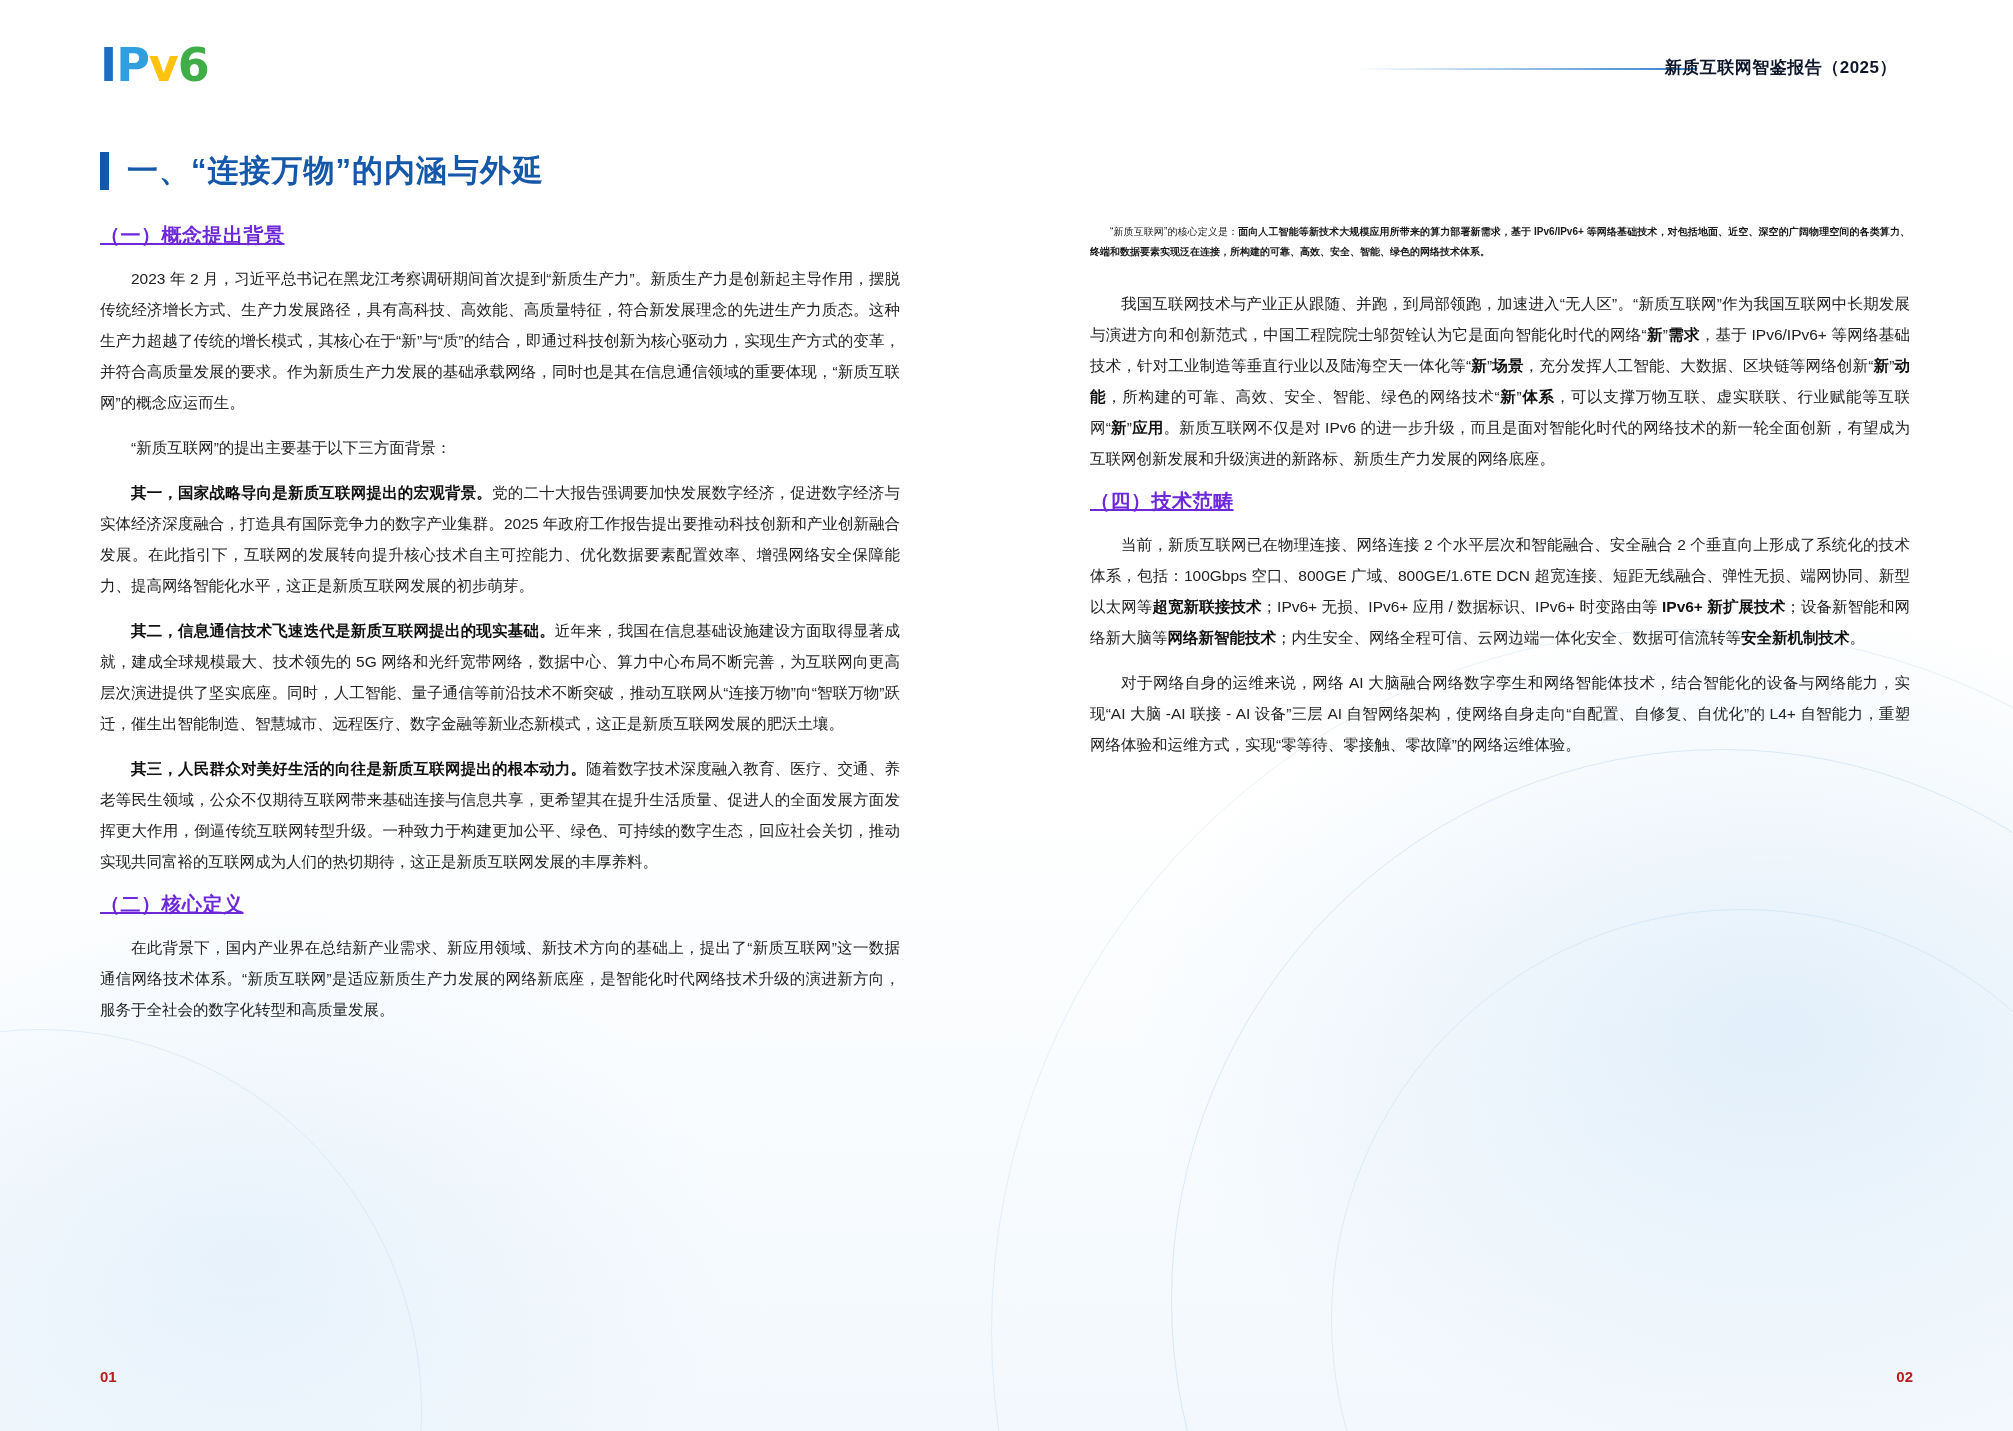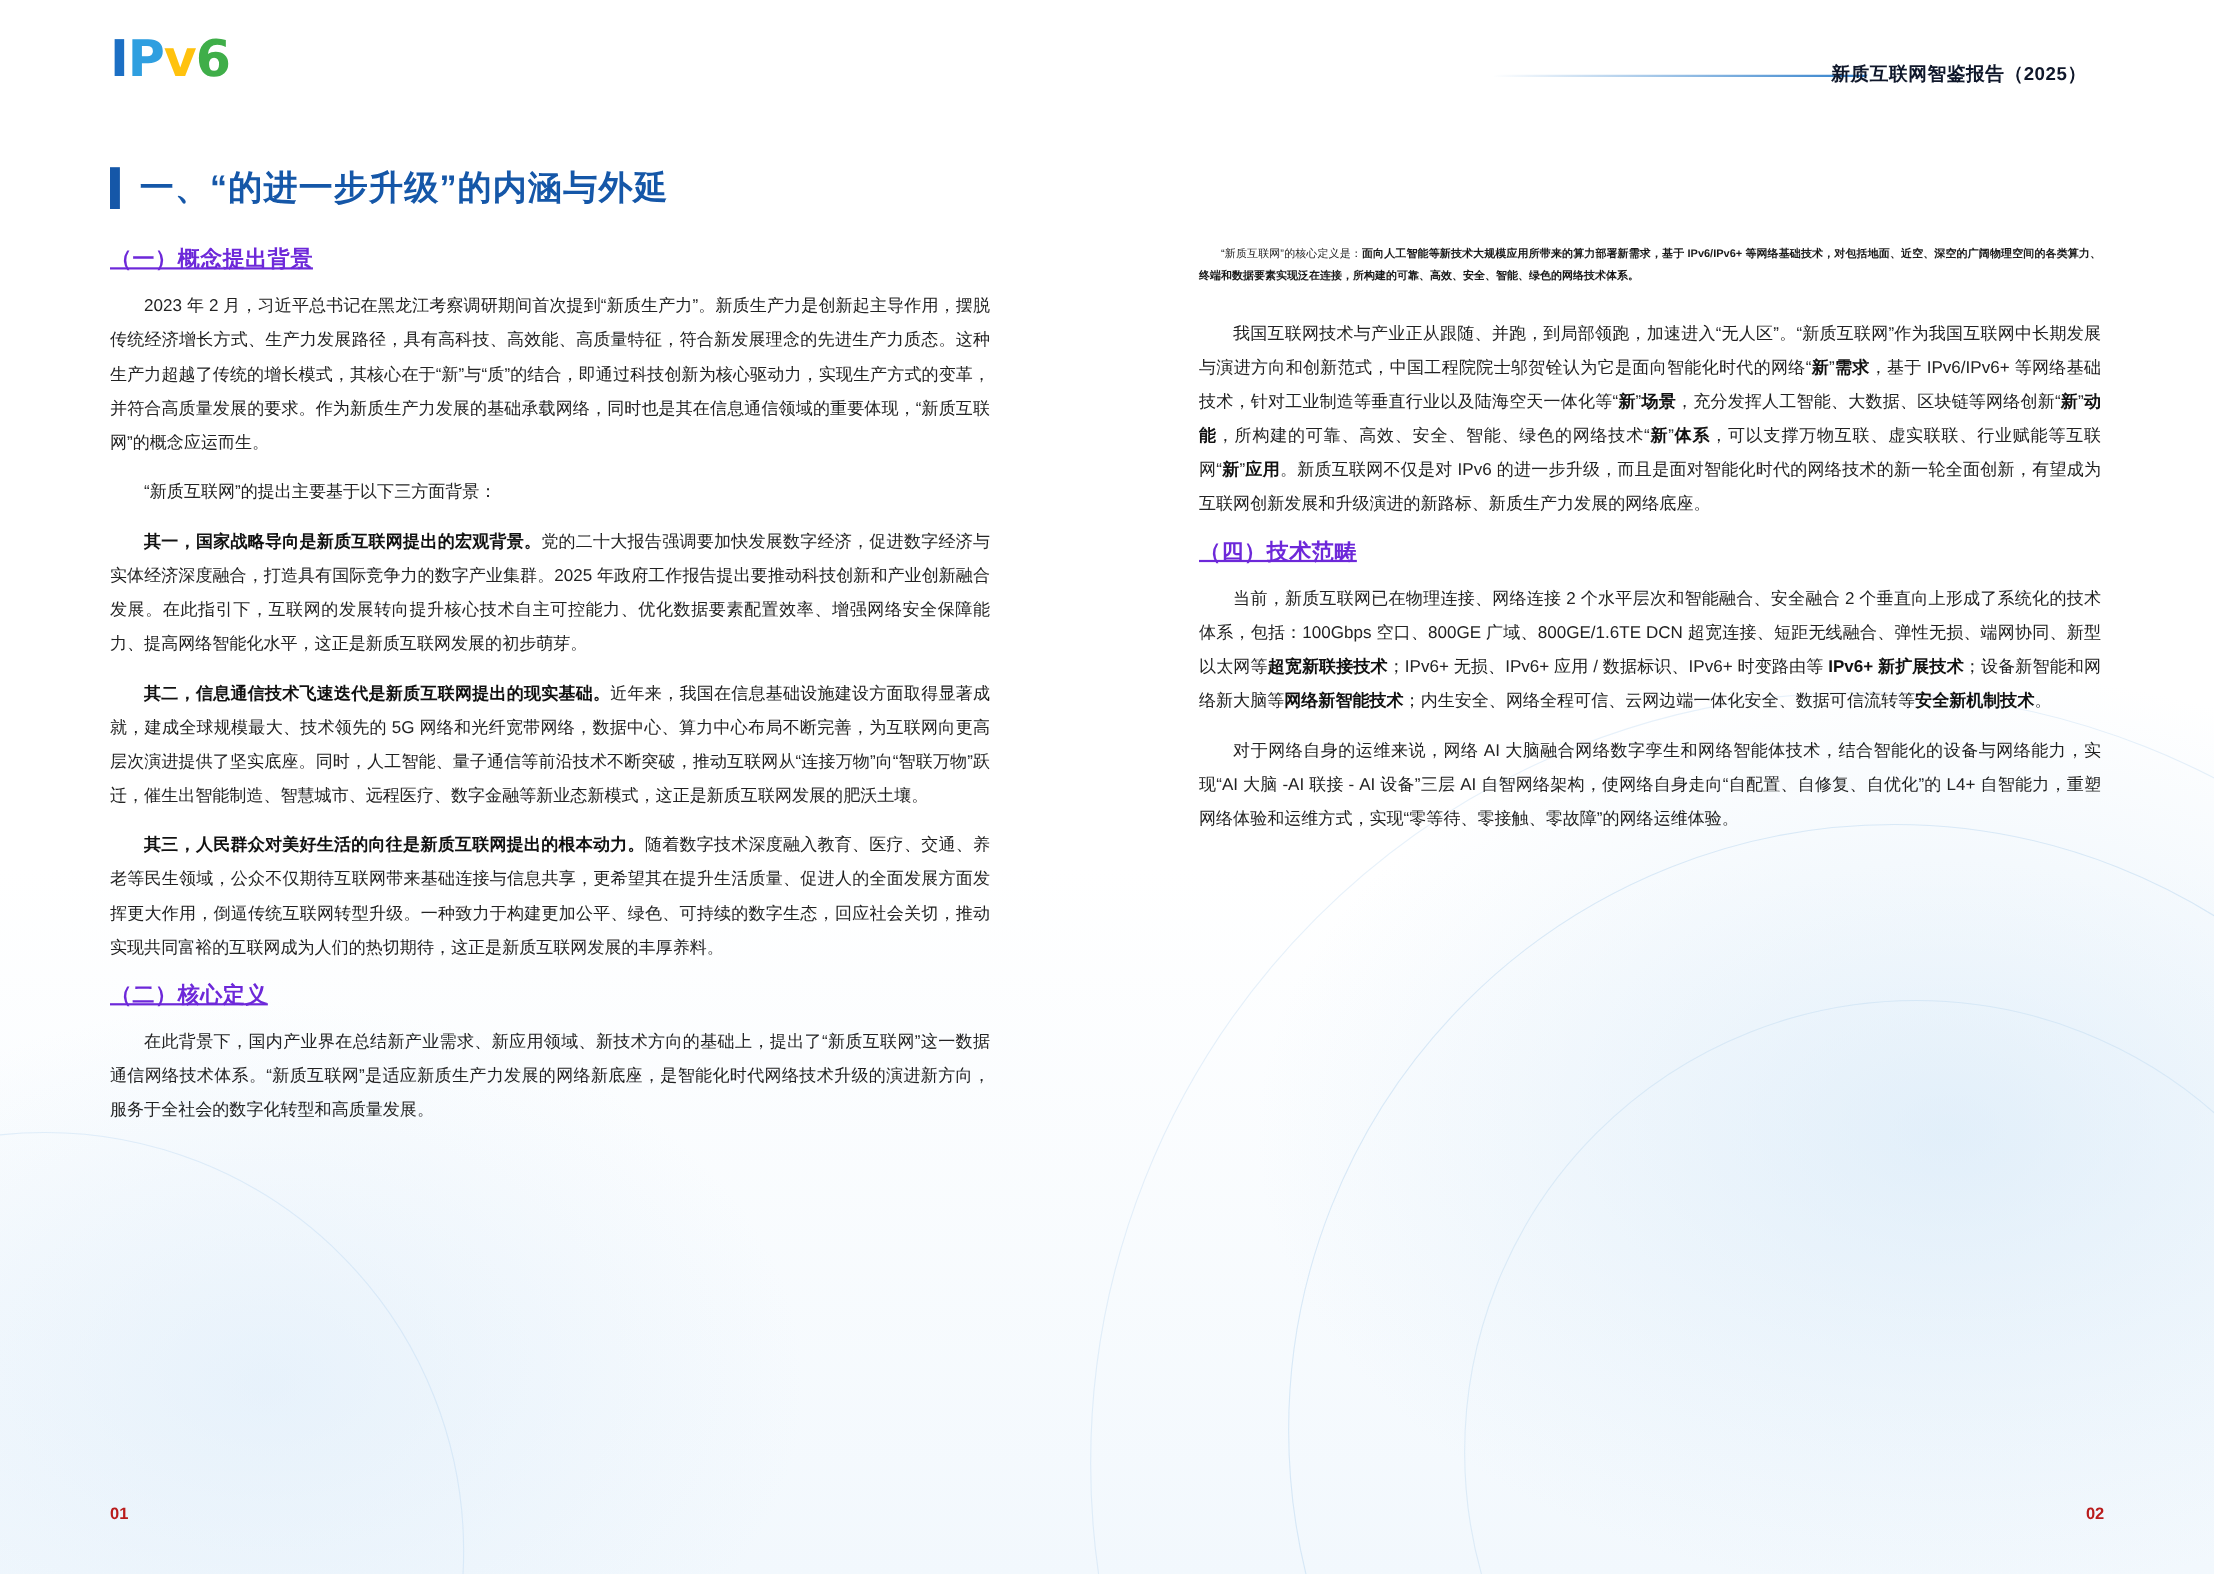--- a/index.html
+++ b/index.html
@@ -36,21 +36,21 @@
 
   
   .header {
     position: absolute;
     top: 0; left: 0; right: 0;
     height: 112px;
   }
   .logo {
     position: absolute;
     left: 100px;
-    top: 26px;
+    top: 38px;
     font-size: 46px;
     font-weight: bold;
     letter-spacing: -1px;
     font-family: "DejaVu Sans", sans-serif;
   }
   .logo .l-i { color: #1c6fc4; }
   .logo .l-p { color: #2f9fe0; }
   .logo .l-v { color: #ffc20e; }
   .logo .l-6 { color: #3fae49; }
 
@@ -158,21 +158,21 @@
 <div class="header">
   <div class="logo">
     <span class="l-i">I</span><span class="l-p">P</span><span class="l-v">v</span><span class="l-6">6</span>
   </div>
   <div class="header-rule"></div>
   <div class="header-title">新质互联网智鉴报告（2025）</div>
 </div>
 
 <div class="chapter">
   <div class="chapter-bar"></div>
-  <div class="chapter-title">一、“的进一步升级”的内涵与外延</div>
+  <div class="chapter-title">一、“连接万物”的内涵与外延</div>
 </div>
 
 <div class="col col-left">
   <h2 class="sec">（一）概念提出背景</h2>
   <p class="body">2023 年 2 月，习近平总书记在黑龙江考察调研期间首次提到“新质生产力”。新质生产力是创新起主导作用，摆脱传统经济增长方式、生产力发展路径，具有高科技、高效能、高质量特征，符合新发展理念的先进生产力质态。这种生产力超越了传统的增长模式，其核心在于“新”与“质”的结合，即通过科技创新为核心驱动力，实现生产方式的变革，并符合高质量发展的要求。作为新质生产力发展的基础承载网络，同时也是其在信息通信领域的重要体现，“新质互联网”的概念应运而生。</p>
   <p class="body">“新质互联网”的提出主要基于以下三方面背景：</p>
   <p class="body"><b>其一，国家战略导向是新质互联网提出的宏观背景。</b>党的二十大报告强调要加快发展数字经济，促进数字经济与实体经济深度融合，打造具有国际竞争力的数字产业集群。2025 年政府工作报告提出要推动科技创新和产业创新融合发展。在此指引下，互联网的发展转向提升核心技术自主可控能力、优化数据要素配置效率、增强网络安全保障能力、提高网络智能化水平，这正是新质互联网发展的初步萌芽。</p>
   <p class="body"><b>其二，信息通信技术飞速迭代是新质互联网提出的现实基础。</b>近年来，我国在信息基础设施建设方面取得显著成就，建成全球规模最大、技术领先的 5G 网络和光纤宽带网络，数据中心、算力中心布局不断完善，为互联网向更高层次演进提供了坚实底座。同时，人工智能、量子通信等前沿技术不断突破，推动互联网从“连接万物”向“智联万物”跃迁，催生出智能制造、智慧城市、远程医疗、数字金融等新业态新模式，这正是新质互联网发展的肥沃土壤。</p>
   <p class="body"><b>其三，人民群众对美好生活的向往是新质互联网提出的根本动力。</b>随着数字技术深度融入教育、医疗、交通、养老等民生领域，公众不仅期待互联网带来基础连接与信息共享，更希望其在提升生活质量、促进人的全面发展方面发挥更大作用，倒逼传统互联网转型升级。一种致力于构建更加公平、绿色、可持续的数字生态，回应社会关切，推动实现共同富裕的互联网成为人们的热切期待，这正是新质互联网发展的丰厚养料。</p>
 

